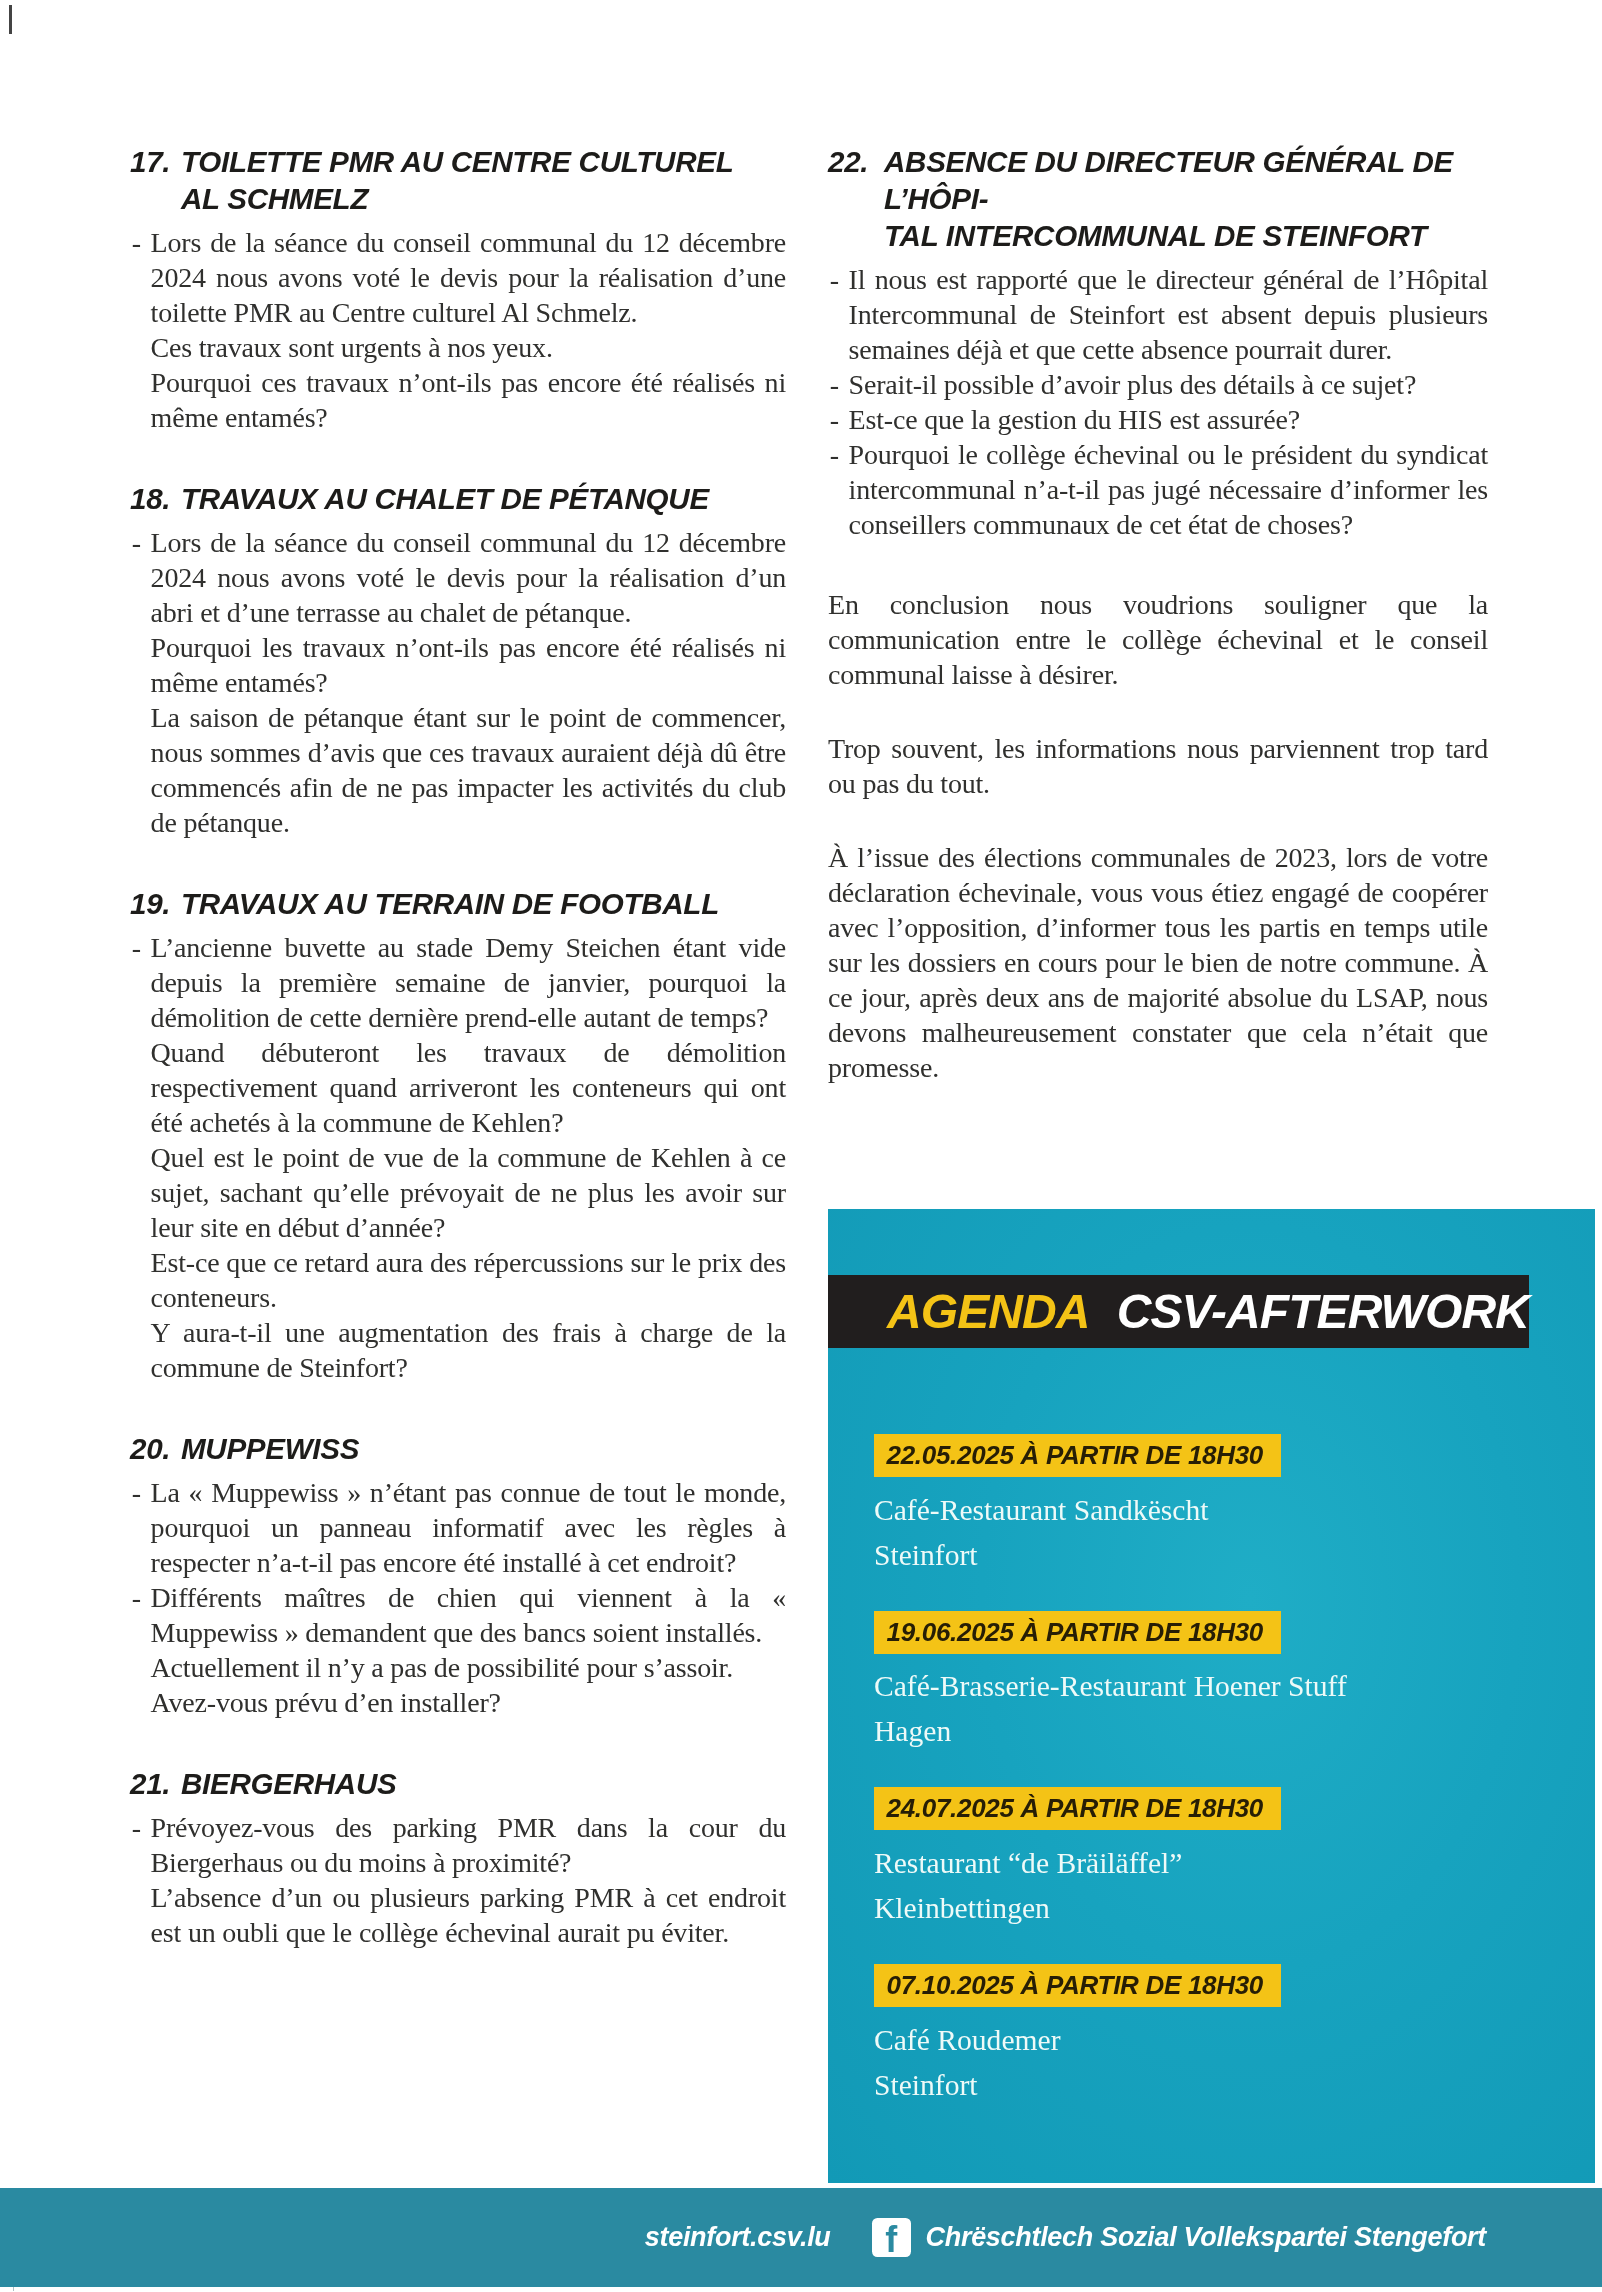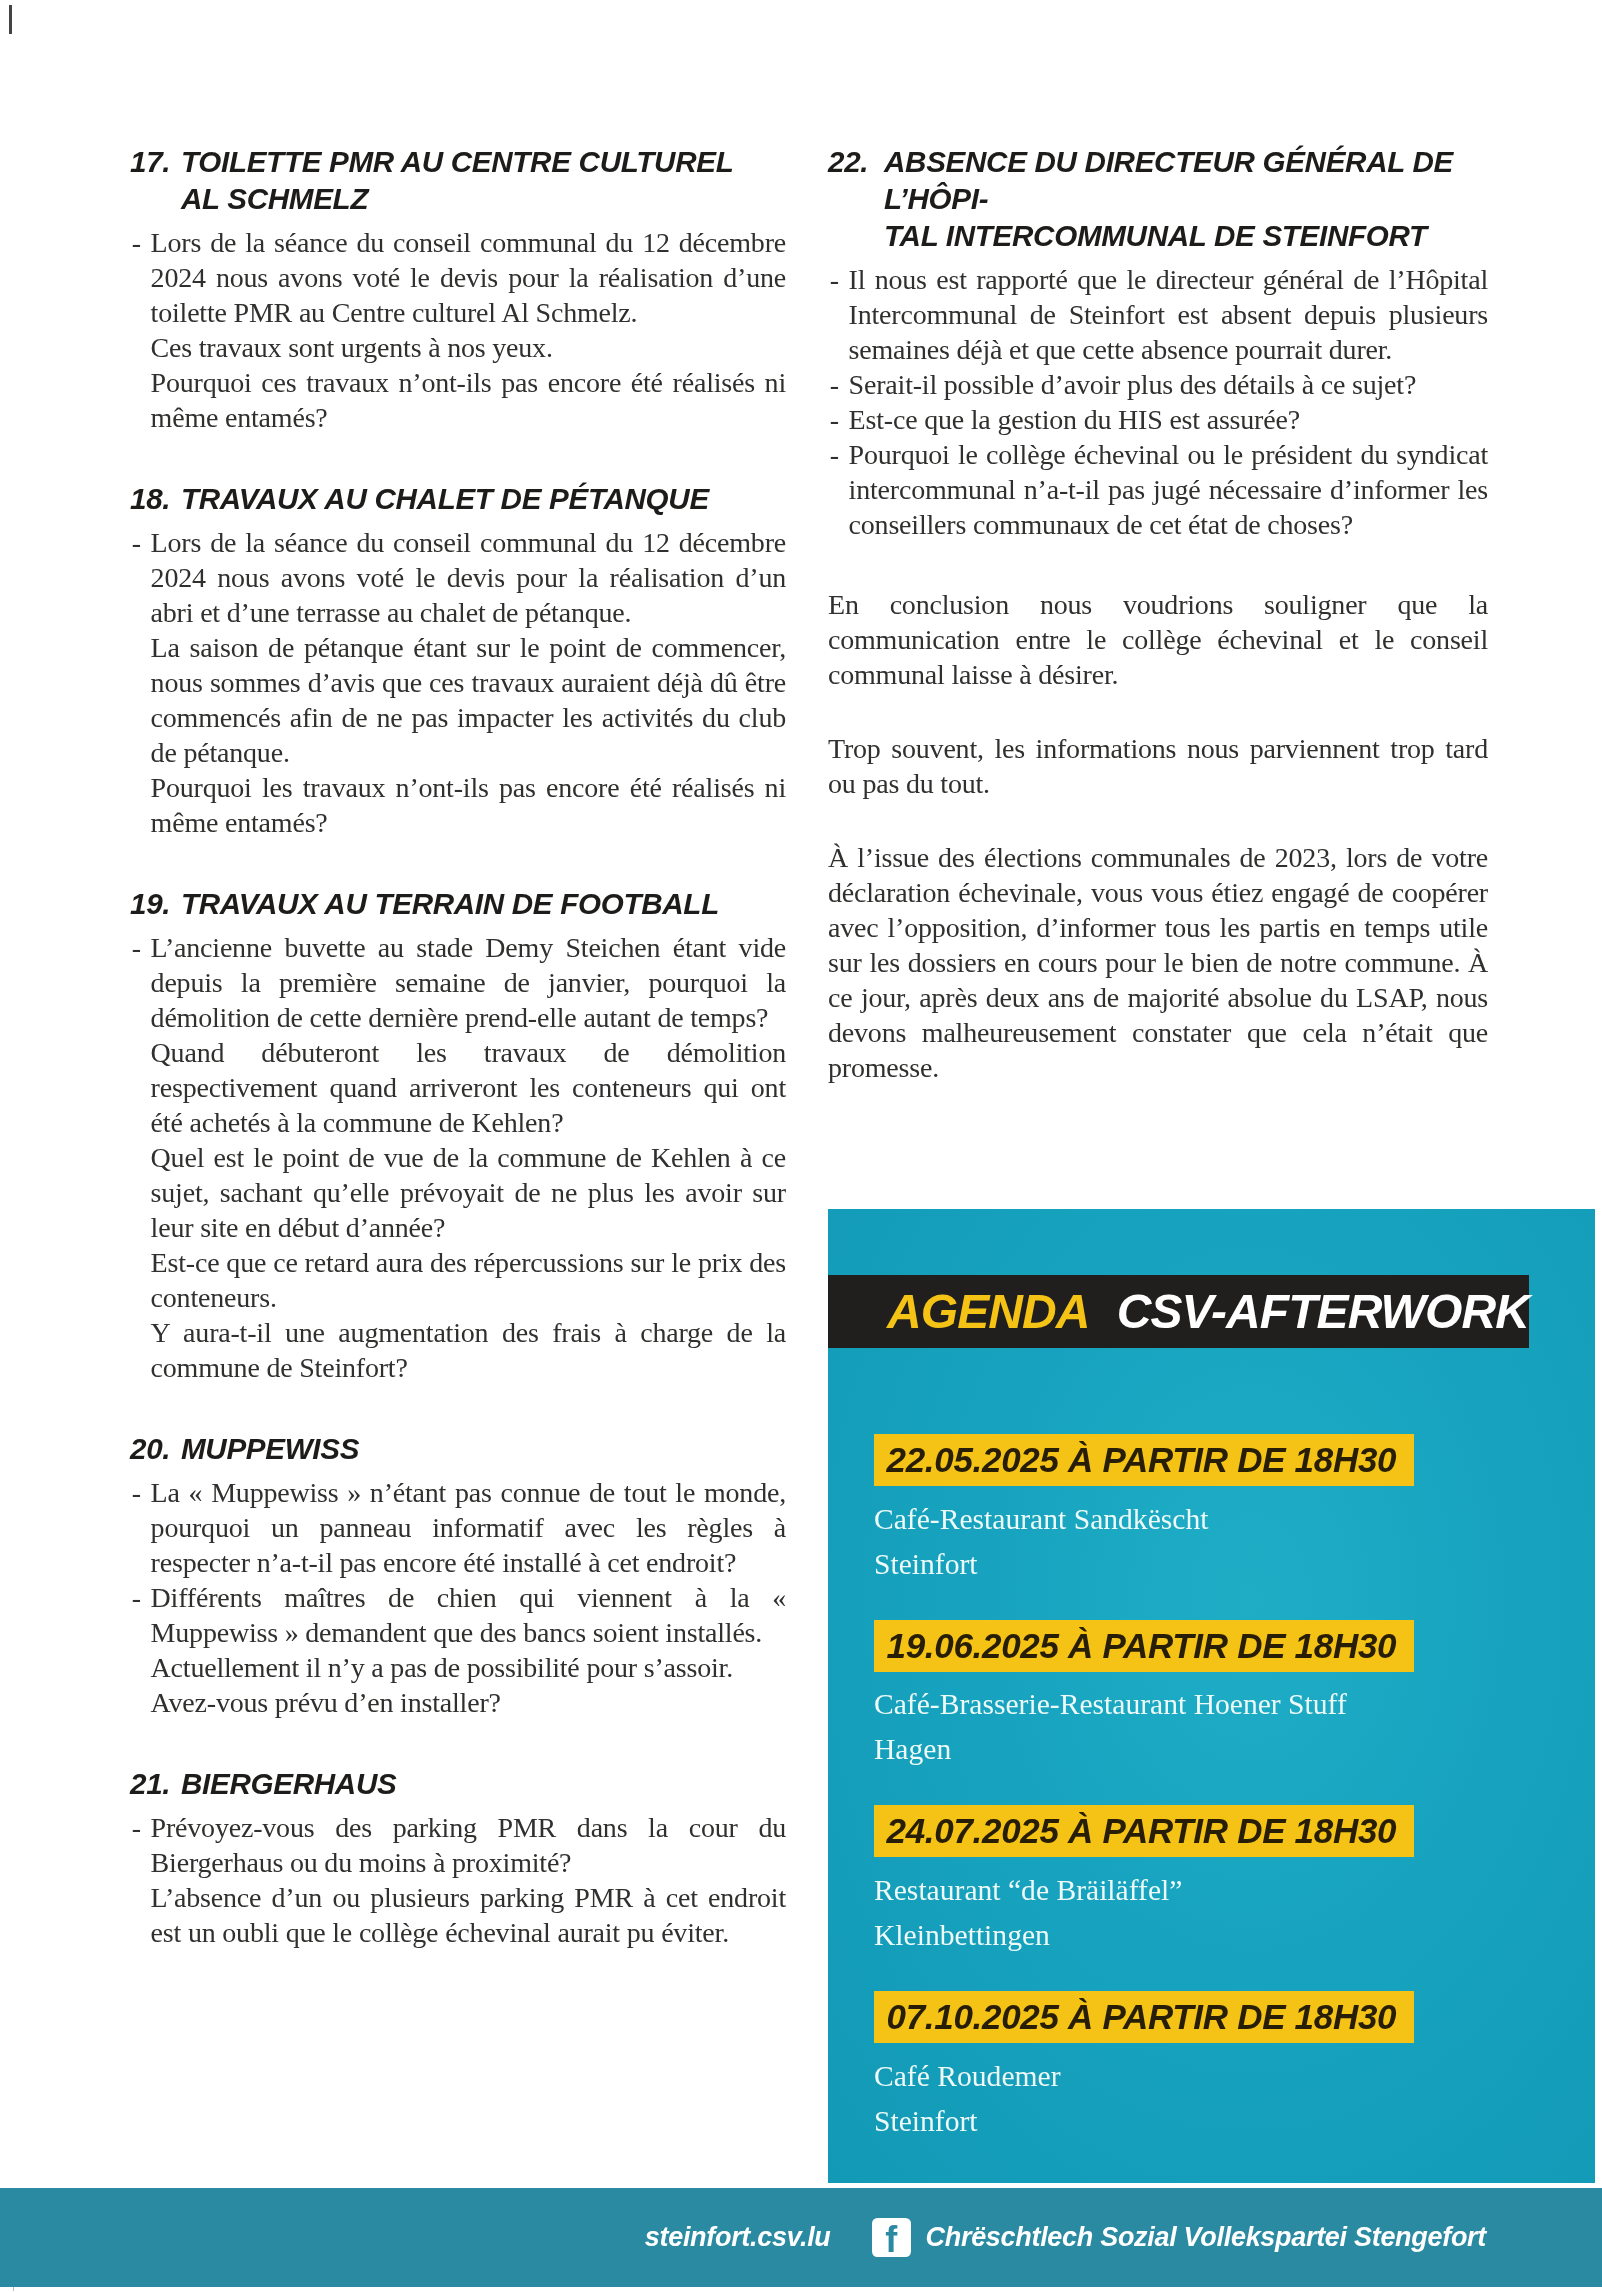--- a/index.html
+++ b/index.html
@@ -51,21 +51,21 @@
     font-style:italic;font-weight:700;font-size:48px;letter-spacing:-0.9px;white-space:nowrap;justify-content:space-between;
   }
   .agenda-word{color:var(--yellow,#f4c316);margin-right:18px;}
   .afterwork-word{color:#ffffff;}
 
   .events{margin-top:86px;}
   .event{margin:0 0 33px 46px;}
   .badge{
     display:inline-block;background:var(--yellow,#f4c316);color:#271e05;
     font-family:"Liberation Sans","DejaVu Sans",sans-serif;
-    font-style:italic;font-weight:700;font-size:35px;line-height:1;
+    font-style:italic;font-weight:700;font-size:26px;line-height:1;
     letter-spacing:-0.3px;padding:8px 18px 9px 12.5px;white-space:nowrap;
   }
   .venue{margin-top:10.7px;font-size:29.6px;line-height:45px;color:var(--light-text,#eefaf8);}
   .place{font-size:29.6px;line-height:45px;color:var(--light-text,#eefaf8);}
 
   .footer{
     position:absolute;left:0;top:2188px;width:1602px;height:99px;
     background:var(--footer-teal,#2a8aa1);box-sizing:border-box;
     display:flex;align-items:center;justify-content:flex-end;
     padding-right:116px;
@@ -103,22 +103,22 @@
         <p class="para"><span class="ptext">Pourquoi ces travaux n’ont-ils pas encore été réalisés ni même entamés?</span></p>
       </div>
       <div class="qitem">
         <div class="qhead">
           <span class="qnum">18.</span>
           <span class="qtitle">
             <span class="tline">TRAVAUX AU CHALET DE PÉTANQUE</span>
           </span>
         </div>
         <p class="para"><span class="dash">-</span><span class="ptext">Lors de la séance du conseil communal du 12 décembre 2024 nous avons voté le devis pour la réalisation d’un abri et d’une terrasse au chalet de pétanque.</span></p>
+        <p class="para"><span class="ptext">Pourquoi les travaux n’ont-ils pas encore été réalisés ni même entamés?</span></p>
         <p class="para"><span class="ptext">La saison de pétanque étant sur le point de commencer, nous sommes d’avis que ces travaux auraient déjà dû être commencés afin de ne pas impacter les activités du club de pétanque.</span></p>
-        <p class="para"><span class="ptext">Pourquoi les travaux n’ont-ils pas encore été réalisés ni même entamés?</span></p>
       </div>
       <div class="qitem">
         <div class="qhead">
           <span class="qnum">19.</span>
           <span class="qtitle">
             <span class="tline">TRAVAUX AU TERRAIN DE FOOTBALL</span>
           </span>
         </div>
         <p class="para"><span class="dash">-</span><span class="ptext">L’ancienne buvette au stade Demy Steichen étant vide depuis la première semaine de janvier, pourquoi la démolition de cette dernière prend-elle autant de temps?</span></p>
         <p class="para"><span class="ptext">Quand débuteront les travaux de démolition respectivement quand arriveront les conteneurs qui ont été achetés à la commune de Kehlen?</span></p>

